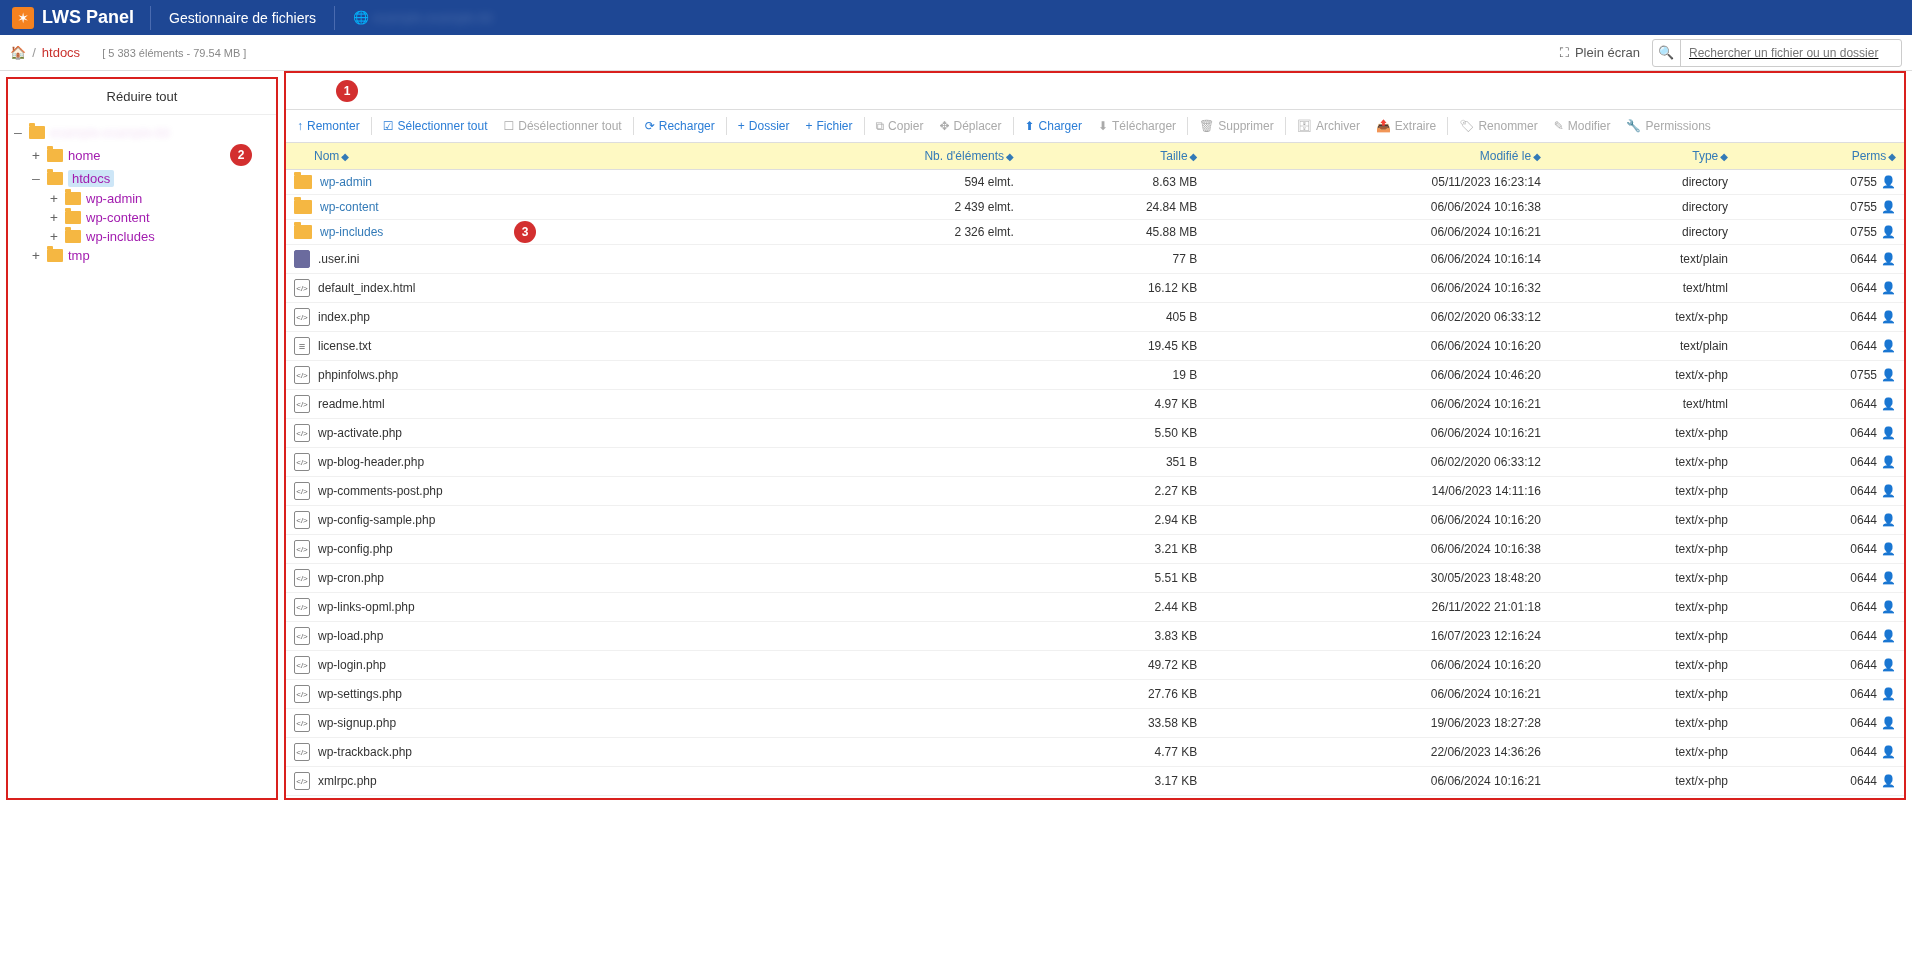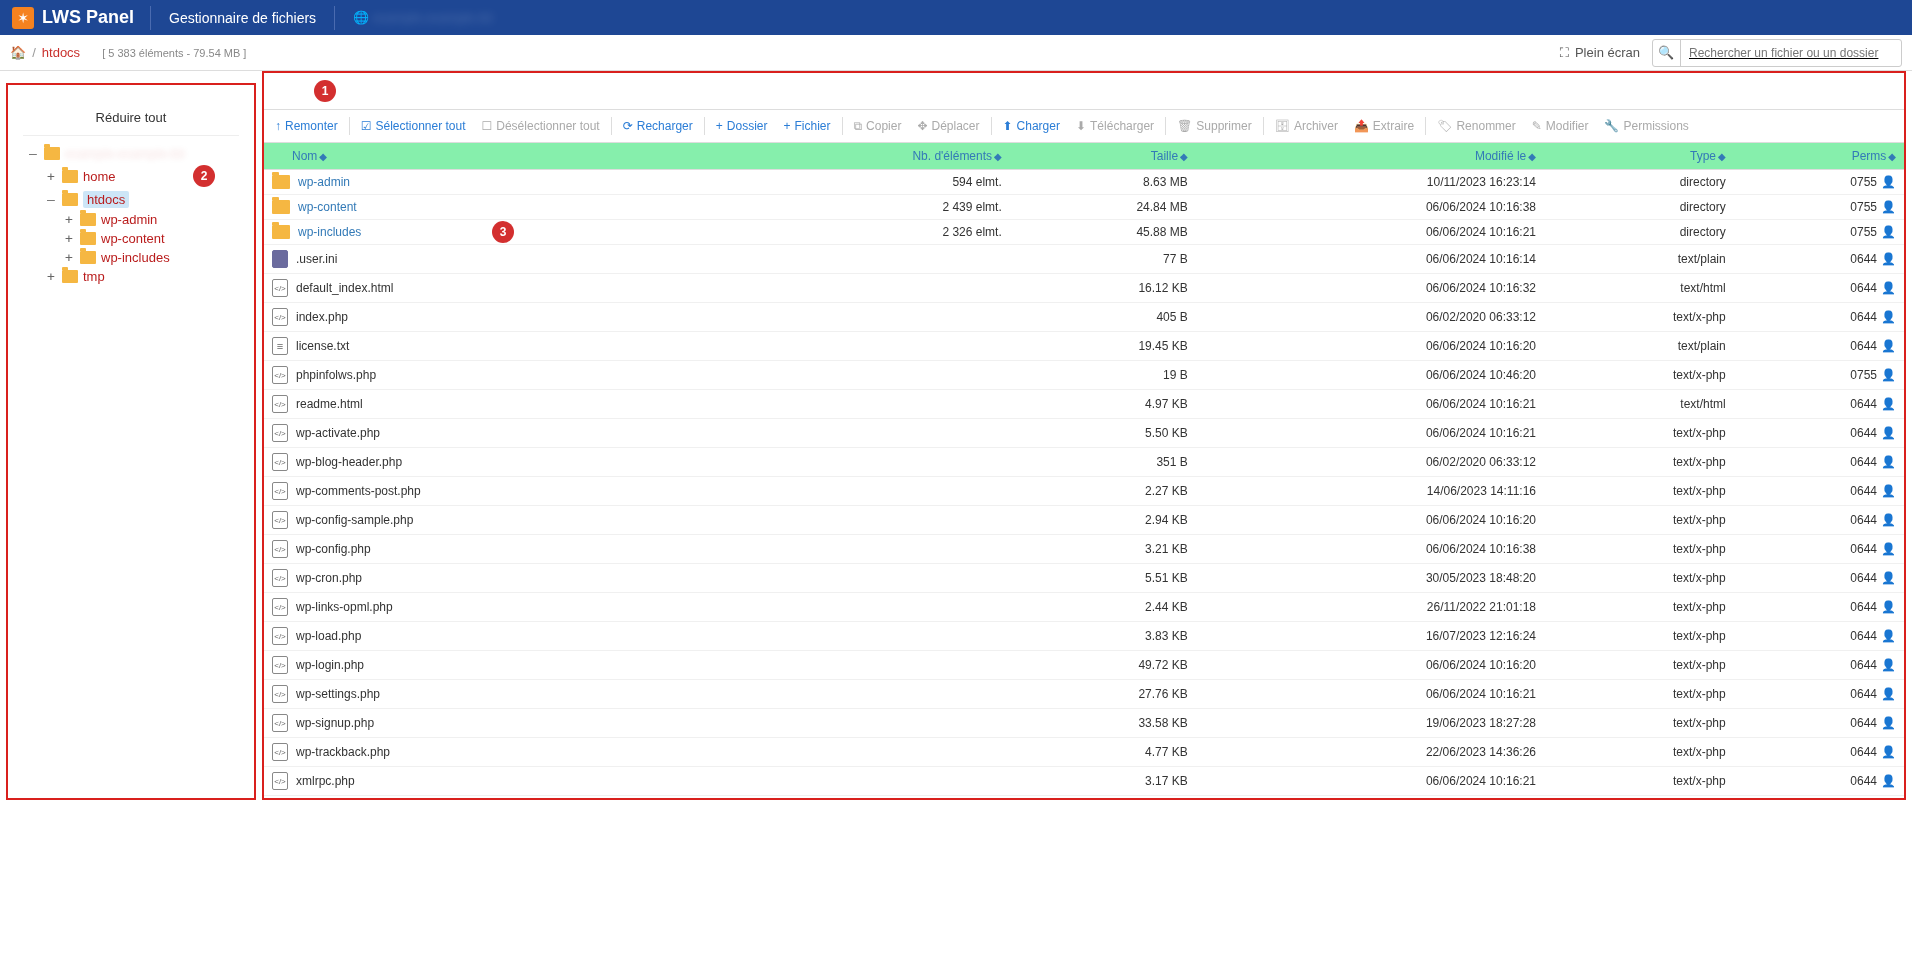--- a/index.html
+++ b/index.html
@@ -26,47 +26,47 @@
 .topright { margin-left: auto; display: flex; align-items: center; gap: 12px; }
 .fullscreen-btn { display: flex; align-items: center; gap: 6px; color: #555; cursor: pointer; }
 .search-wrap { display: flex; align-items: center; border: 1px solid #ccc; border-radius: 3px; height: 28px; }
 .search-icon-box { width: 28px; display: flex; align-items: center; justify-content: center; color: #666; border-right: 1px solid #ccc; height: 100%; }
 .search-input { border: none; outline: none; padding: 0 8px; width: 220px; font-size: 12px; text-decoration: underline; }
 
 
 .main { display: flex; padding: 0 6px 6px; gap: 6px; }
 
 
-.tree-pane { width: 250px; border: 2px solid #d9201d; padding: 15px; margin-top: 12px; }
+.tree-pane { width: 272px; border: 2px solid #d9201d; padding: 0; margin-top: 6px; }
 .tree-header { text-align: center; padding: 10px 0; font-size: 13px; color: #333; border-bottom: 1px solid #eee; }
 .tree-body { padding: 8px 4px; }
 .tree-node { display: flex; align-items: center; font-size: 13px; padding: 2px 0; cursor: pointer; }
 .tree-toggle { width: 12px; text-align: center; color: #666; font-family: monospace; font-size: 13px; display: inline-block; }
 .tree-folder-icon { width: 16px; height: 13px; background: #f5b742; margin: 0 5px; border-radius: 1px; position: relative; }
 .tree-folder-icon::before { content: ""; position: absolute; top: -3px; left: 0; width: 6px; height: 3px; background: #f5b742; border-radius: 1px 1px 0 0; }
 .tree-folder-icon.open { background: #f5b742; }
-.tree-label { color: #b91c1c; }
+.tree-label { color: #a21caf; }
 .tree-label.selected { background: #cde6f7; padding: 1px 4px; border-radius: 2px; }
 .badge-circle { width: 22px; height: 22px; border-radius: 50%; background: #d32f2f; color: #fff; font-size: 12px; font-weight: bold; display: inline-flex; align-items: center; justify-content: center; }
 .badge-pos-2 { margin-left: auto; margin-right: 20px; }
 
 
 .right-pane { flex: 1; border: 2px solid #d9201d; margin-top: 0; position: relative; padding-bottom: 2px; }
 .right-top-spacer { height: 36px; display: flex; align-items: center; padding-left: 50px; }
 
 
 .toolbar { display: flex; align-items: center; border-top: 1px solid #ddd; border-bottom: 1px solid #ddd; padding: 6px 4px; gap: 2px; flex-wrap: wrap; }
 .tb-btn { display: flex; align-items: center; gap: 4px; padding: 3px 7px; font-size: 12px; cursor: pointer; border-radius: 2px; }
 .tb-btn.blue { color: #2b7dd6; }
 .tb-btn.disabled { color: #aaa; cursor: default; }
 .tb-sep { width: 1px; height: 18px; background: #ddd; margin: 0 2px; }
 
 
 .filetable { width: 100%; border-collapse: collapse; }
-.filetable thead th { background: #86efac; font-weight: normal; text-align: left; padding: 6px 8px; color: #337ab7; font-size: 12px; cursor: pointer; border-bottom: 1px solid #ddd; }
+.filetable thead th { background: #fef9c3; font-weight: normal; text-align: left; padding: 6px 8px; color: #337ab7; font-size: 12px; cursor: pointer; border-bottom: 1px solid #ddd; }
 .filetable thead th.right { text-align: right; }
 .filetable tbody tr { border-bottom: 1px solid #f0f0f0; }
 .filetable tbody td { padding: 5px 8px; font-size: 12px; color: #333; }
 .filetable tbody td.right { text-align: right; }
 .td-name { display: flex; align-items: center; gap: 8px; position: relative; }
 .td-name a { color: #337ab7; text-decoration: none; }
 .row-badge { position: absolute; left: 220px; }
 
 
 .fi-folder { width: 18px; height: 14px; background: #f5b742; border-radius: 1px; position: relative; flex-shrink: 0; }
@@ -249,21 +249,21 @@
       <tbody id="file-rows">
           <tr>
             <td>
               <div class="td-name">
                 <span class="fi-folder"></span>
                 <a href="#">wp-admin</a>
               </div>
             </td>
             <td class="right">594 elmt.</td>
             <td class="right">8.63 MB</td>
-            <td class="right">10/11/2023 16:23:14</td>
+            <td class="right">05/11/2023 16:23:14</td>
             <td class="right">directory</td>
             <td class="right"><span>0755</span><span class="user-icon">👤</span></td>
           </tr>
           <tr>
             <td>
               <div class="td-name">
                 <span class="fi-folder"></span>
                 <a href="#">wp-content</a>
               </div>
             </td>

